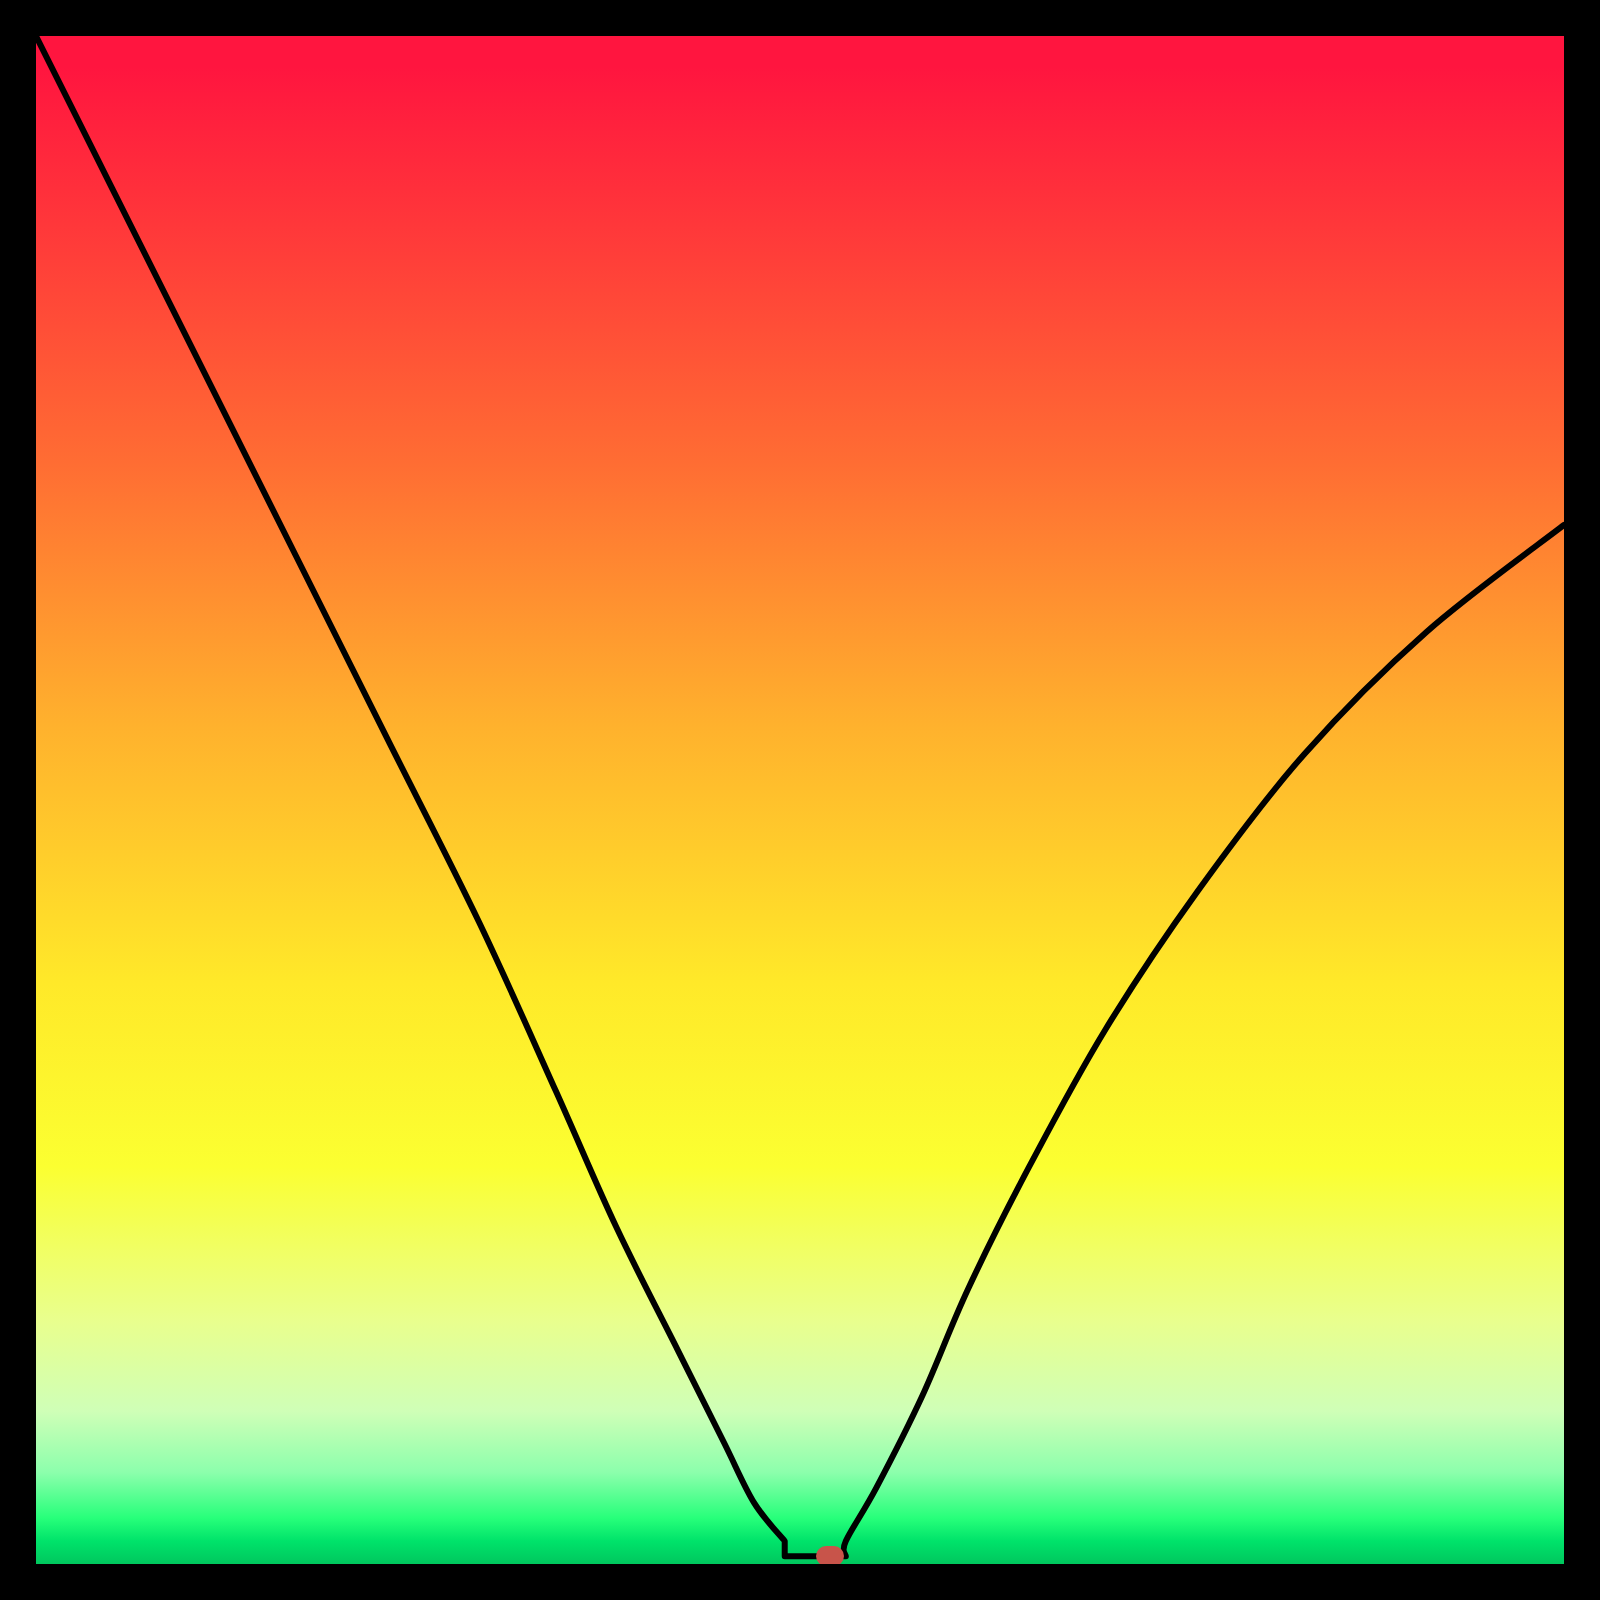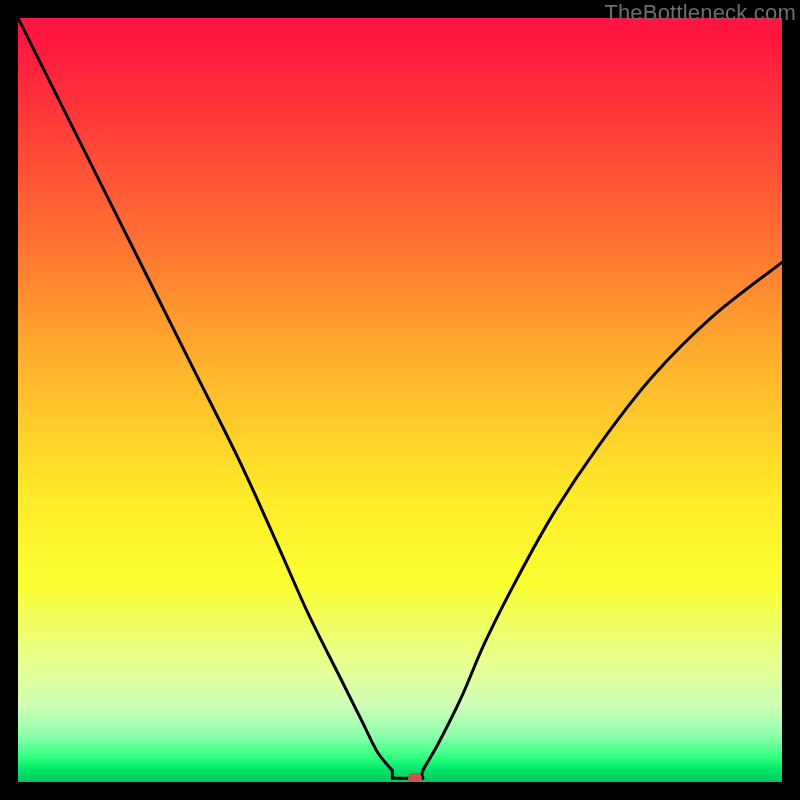--- a/index.html
+++ b/index.html
@@ -75,14 +75,13 @@
   <div class="plot-area">
 
     <svg class="curve" viewBox="0 0 764 764" preserveAspectRatio="none">
       <path id="curve-path" fill="none" stroke-width="3" stroke-linejoin="round" stroke-linecap="round" d="M 0 0 C 6.366666666666667 12.733333333333329, 24.193333333333335 48.386666666666656, 38.2 76.39999999999998 C 52.20666666666667 104.4133333333333, 68.76 137.51999999999992, 84.04 168.07999999999993 C 99.32000000000001 198.63999999999993, 114.6 229.2, 129.88 259.76 C 145.16 290.32, 160.44 320.88, 175.72 351.44 C 191 382, 207.5533333333333 413.83333333333337, 221.55999999999997 443.12 C 235.56666666666663 472.40666666666664, 248.29999999999998 501.6933333333333, 259.76 527.16 C 271.21999999999997 552.6266666666667, 280.1333333333333 574.2733333333333, 290.32 595.92 C 300.50666666666666 617.5666666666666, 311.96666666666664 639.2133333333333, 320.88 657.04 C 329.79333333333335 674.8666666666667, 337.43333333333334 690.1466666666666, 343.8 702.88 C 350.1666666666667 715.6133333333333, 353.9866666666667 725.1633333333334, 359.08 733.44 C 364.1733333333333 741.7166666666667, 371.81333333333333 749.3566666666667, 374.36 752.54 L 374.36 760.18 L 404.92 760.18 C 404.92 758.9066666666666, 402.37333333333333 758.27, 404.92 752.54 C 407.4666666666667 746.81, 413.83333333333337 737.8966666666666, 420.20000000000005 725.8 C 426.5666666666667 713.7033333333333, 435.47999999999996 696.5133333333333, 443.11999999999995 679.96 C 450.75999999999993 663.4066666666668, 457.1266666666666 645.58, 466.03999999999996 626.48 C 474.9533333333333 607.38, 485.14000000000004 587.0066666666667, 496.6 565.36 C 508.06 543.7133333333334, 520.7933333333333 519.52, 534.8 496.6 C 548.8066666666666 473.68, 564.0866666666666 450.76, 580.64 427.84 C 597.1933333333334 404.91999999999996, 615.02 380.72666666666663, 634.12 359.08 C 653.22 337.43333333333334, 673.5933333333334 317.06000000000006, 695.24 297.96000000000004 C 716.8866666666667 278.86, 752.54 253.39333333333335, 764 244.48000000000002 " stroke="#000000"></path>
     </svg>
 
     <div id="marker" class="marker" style="left: 390.28px; top: 755.18px; background: rgb(200, 84, 74);"></div>
 
   </div>
 
-  <div class="watermark">TheBottleneck.com</div>
 </div>
 
 </body></html>

